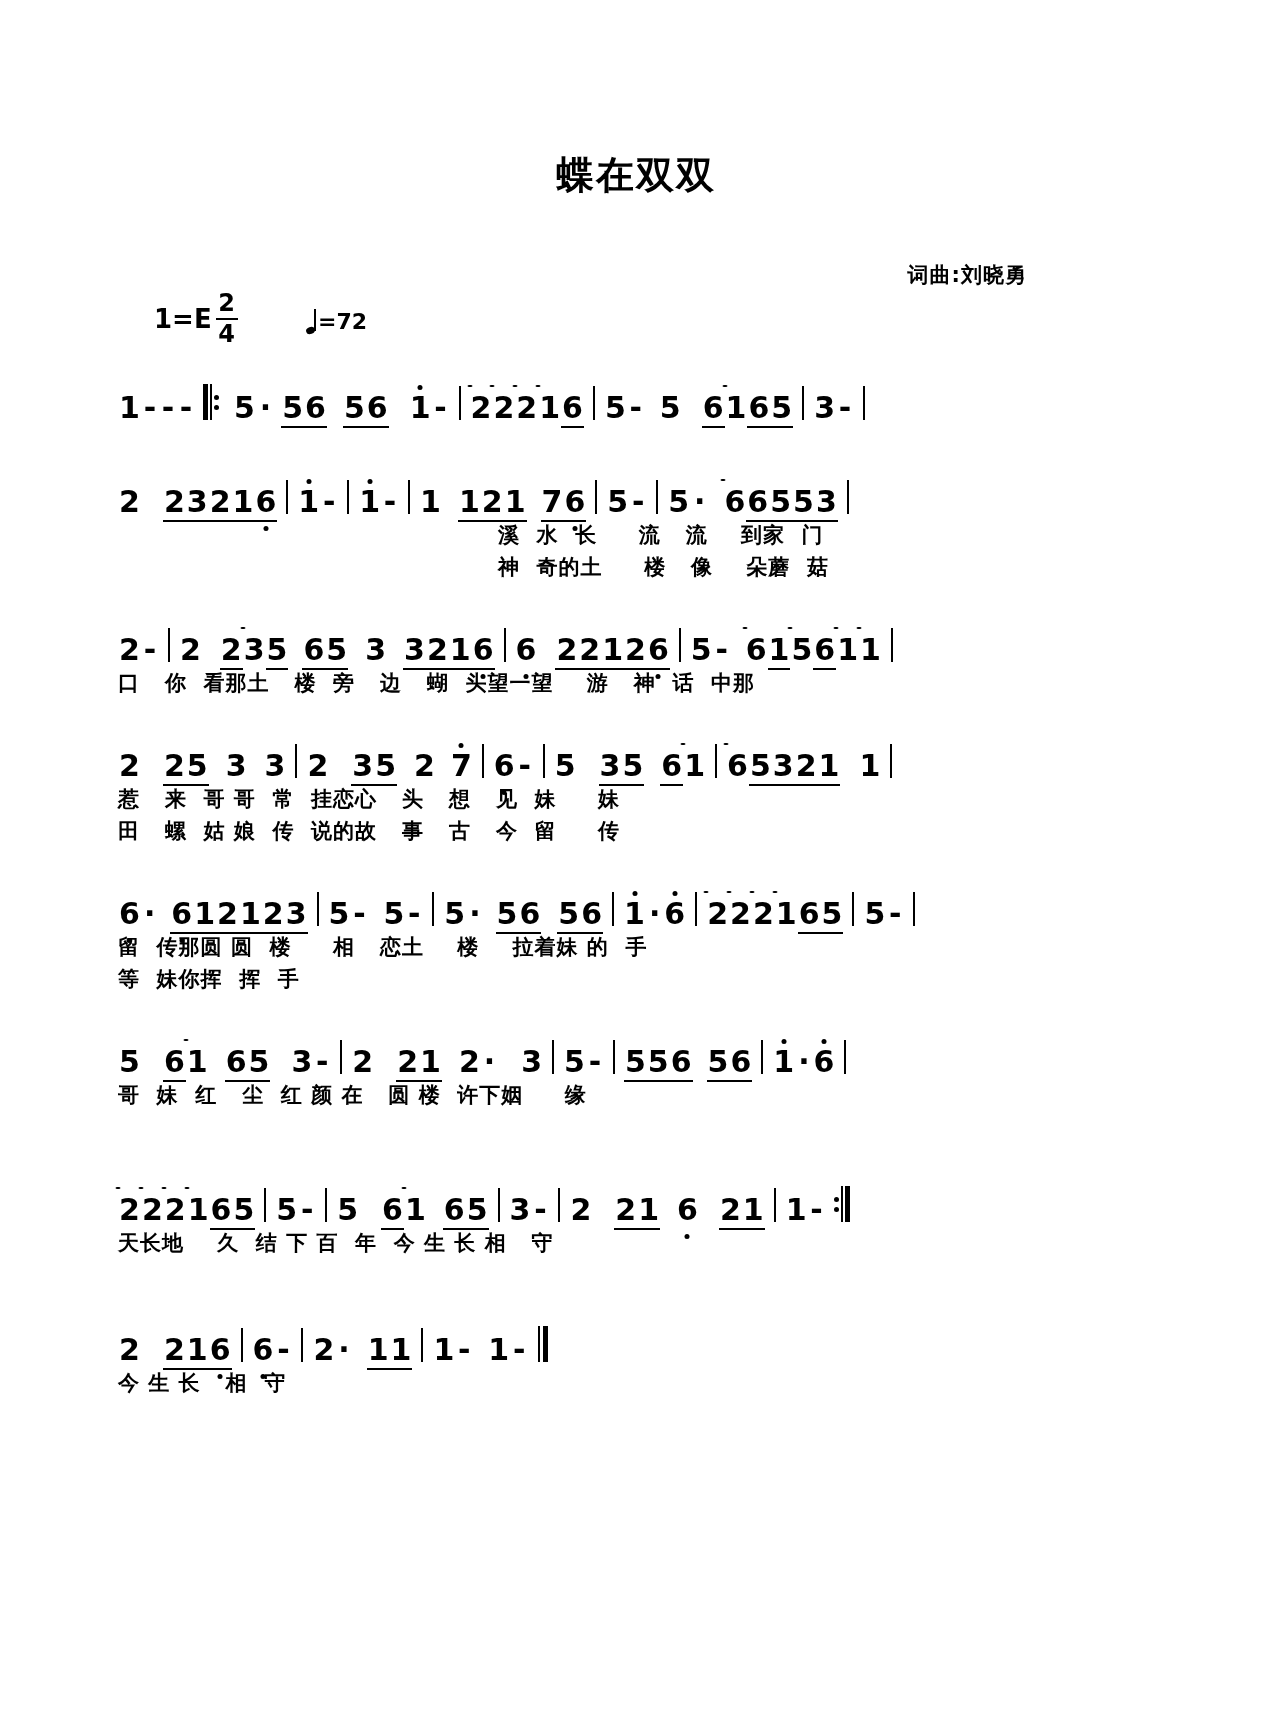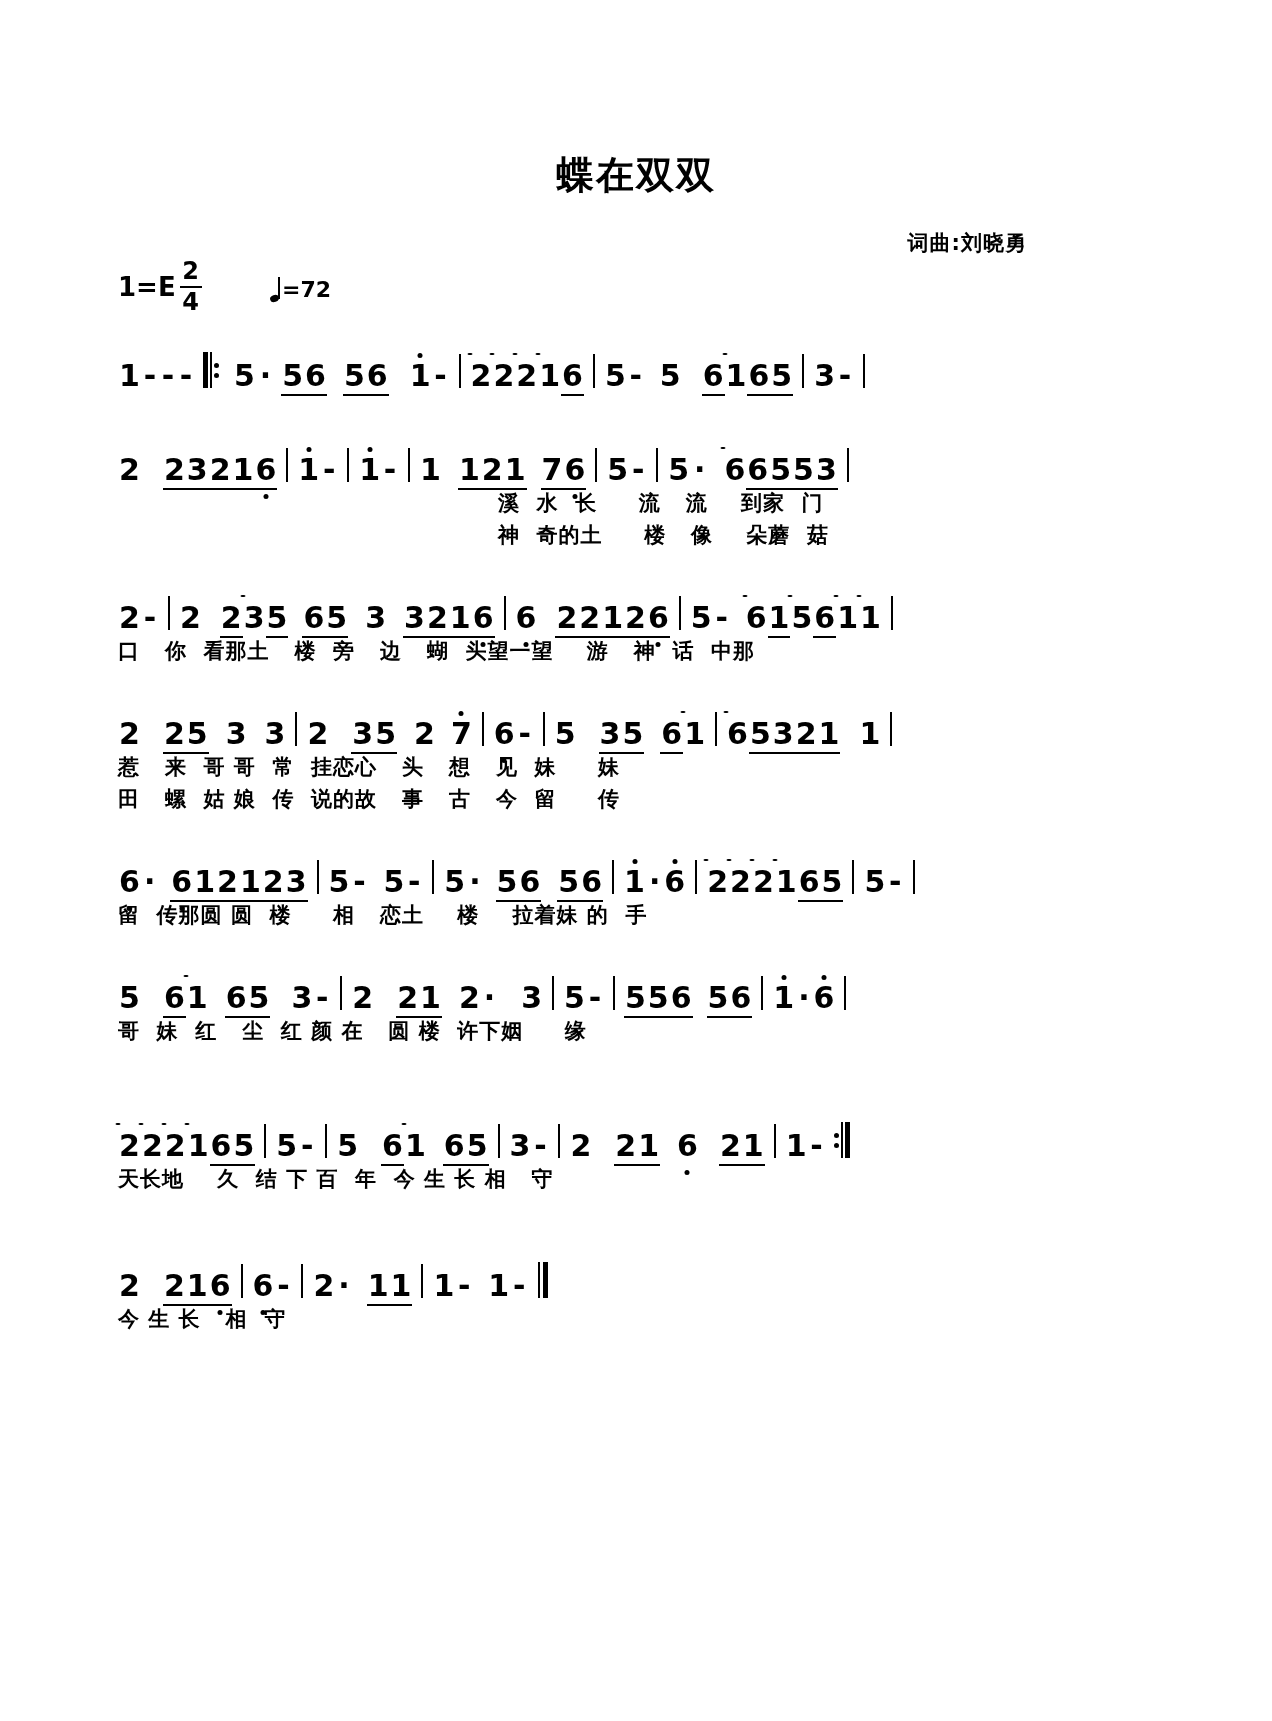--- a/index.html
+++ b/index.html
@@ -26,29 +26,30 @@
     font-size: 38px;
     font-weight: bold;
     letter-spacing: 2px;
     margin-top: 150px;
     font-family: "DejaVu Sans", sans-serif;
   }
   .credits {
     text-align: right;
     font-size: 21px;
     font-weight: bold;
-    margin-top: 28px;
+    margin-top: 60px;
     padding-right: 245px;
     letter-spacing: 1px;
   }
   .meta-row {
     position: relative;
     height: 56px;
     margin-top: 2px;
     padding-left: 118px;
+    margin-left: 36px;
   }
   .key-sig {
     display: inline-flex;
     align-items: center;
     font-size: 26px;
     font-weight: bold;
   }
   .frac {
     display: inline-flex;
     flex-direction: column;
@@ -350,20 +351,23 @@
       <span class="tok dot-hi">1</span><span style="margin:0 3px">·</span><span class="tok dot-hi">6</span>
       <span class="barline"></span>
       <span class="tok beam1 dot-hi">2</span><span class="tok beam1 dot-hi">2</span><span class="tok beam1 dot-hi">2</span><span class="tok beam1 dot-hi">1</span><span class="tok beam1">6</span><span class="tok beam1">5</span>
       <span class="barline"></span>
       <span class="tok">5</span><span class="dash">-</span>
       <span class="barline"></span>
     </div>
     <div class="lyr-line">
       <span>留  传那圆 圆  楼     相   恋土    楼    拉着妹 的  手</span>
     </div>
+    <div class="lyr-line">
+      <span>等  妹你挥  挥  手</span>
+    </div>
   </div>
 
   <div class="system" style="margin-top:38px">
     <div class="notes-line">
       <span class="tok">5</span>
       <span class="tok beam1" style="margin-left:22px">6</span><span class="tok beam1 dot-hi">1</span>
       <span class="tok beam1" style="margin-left:16px">6</span><span class="tok beam1">5</span>
       <span class="tok" style="margin-left:20px">3</span><span class="dash">-</span>
       <span class="barline"></span>
       <span class="tok">2</span>

